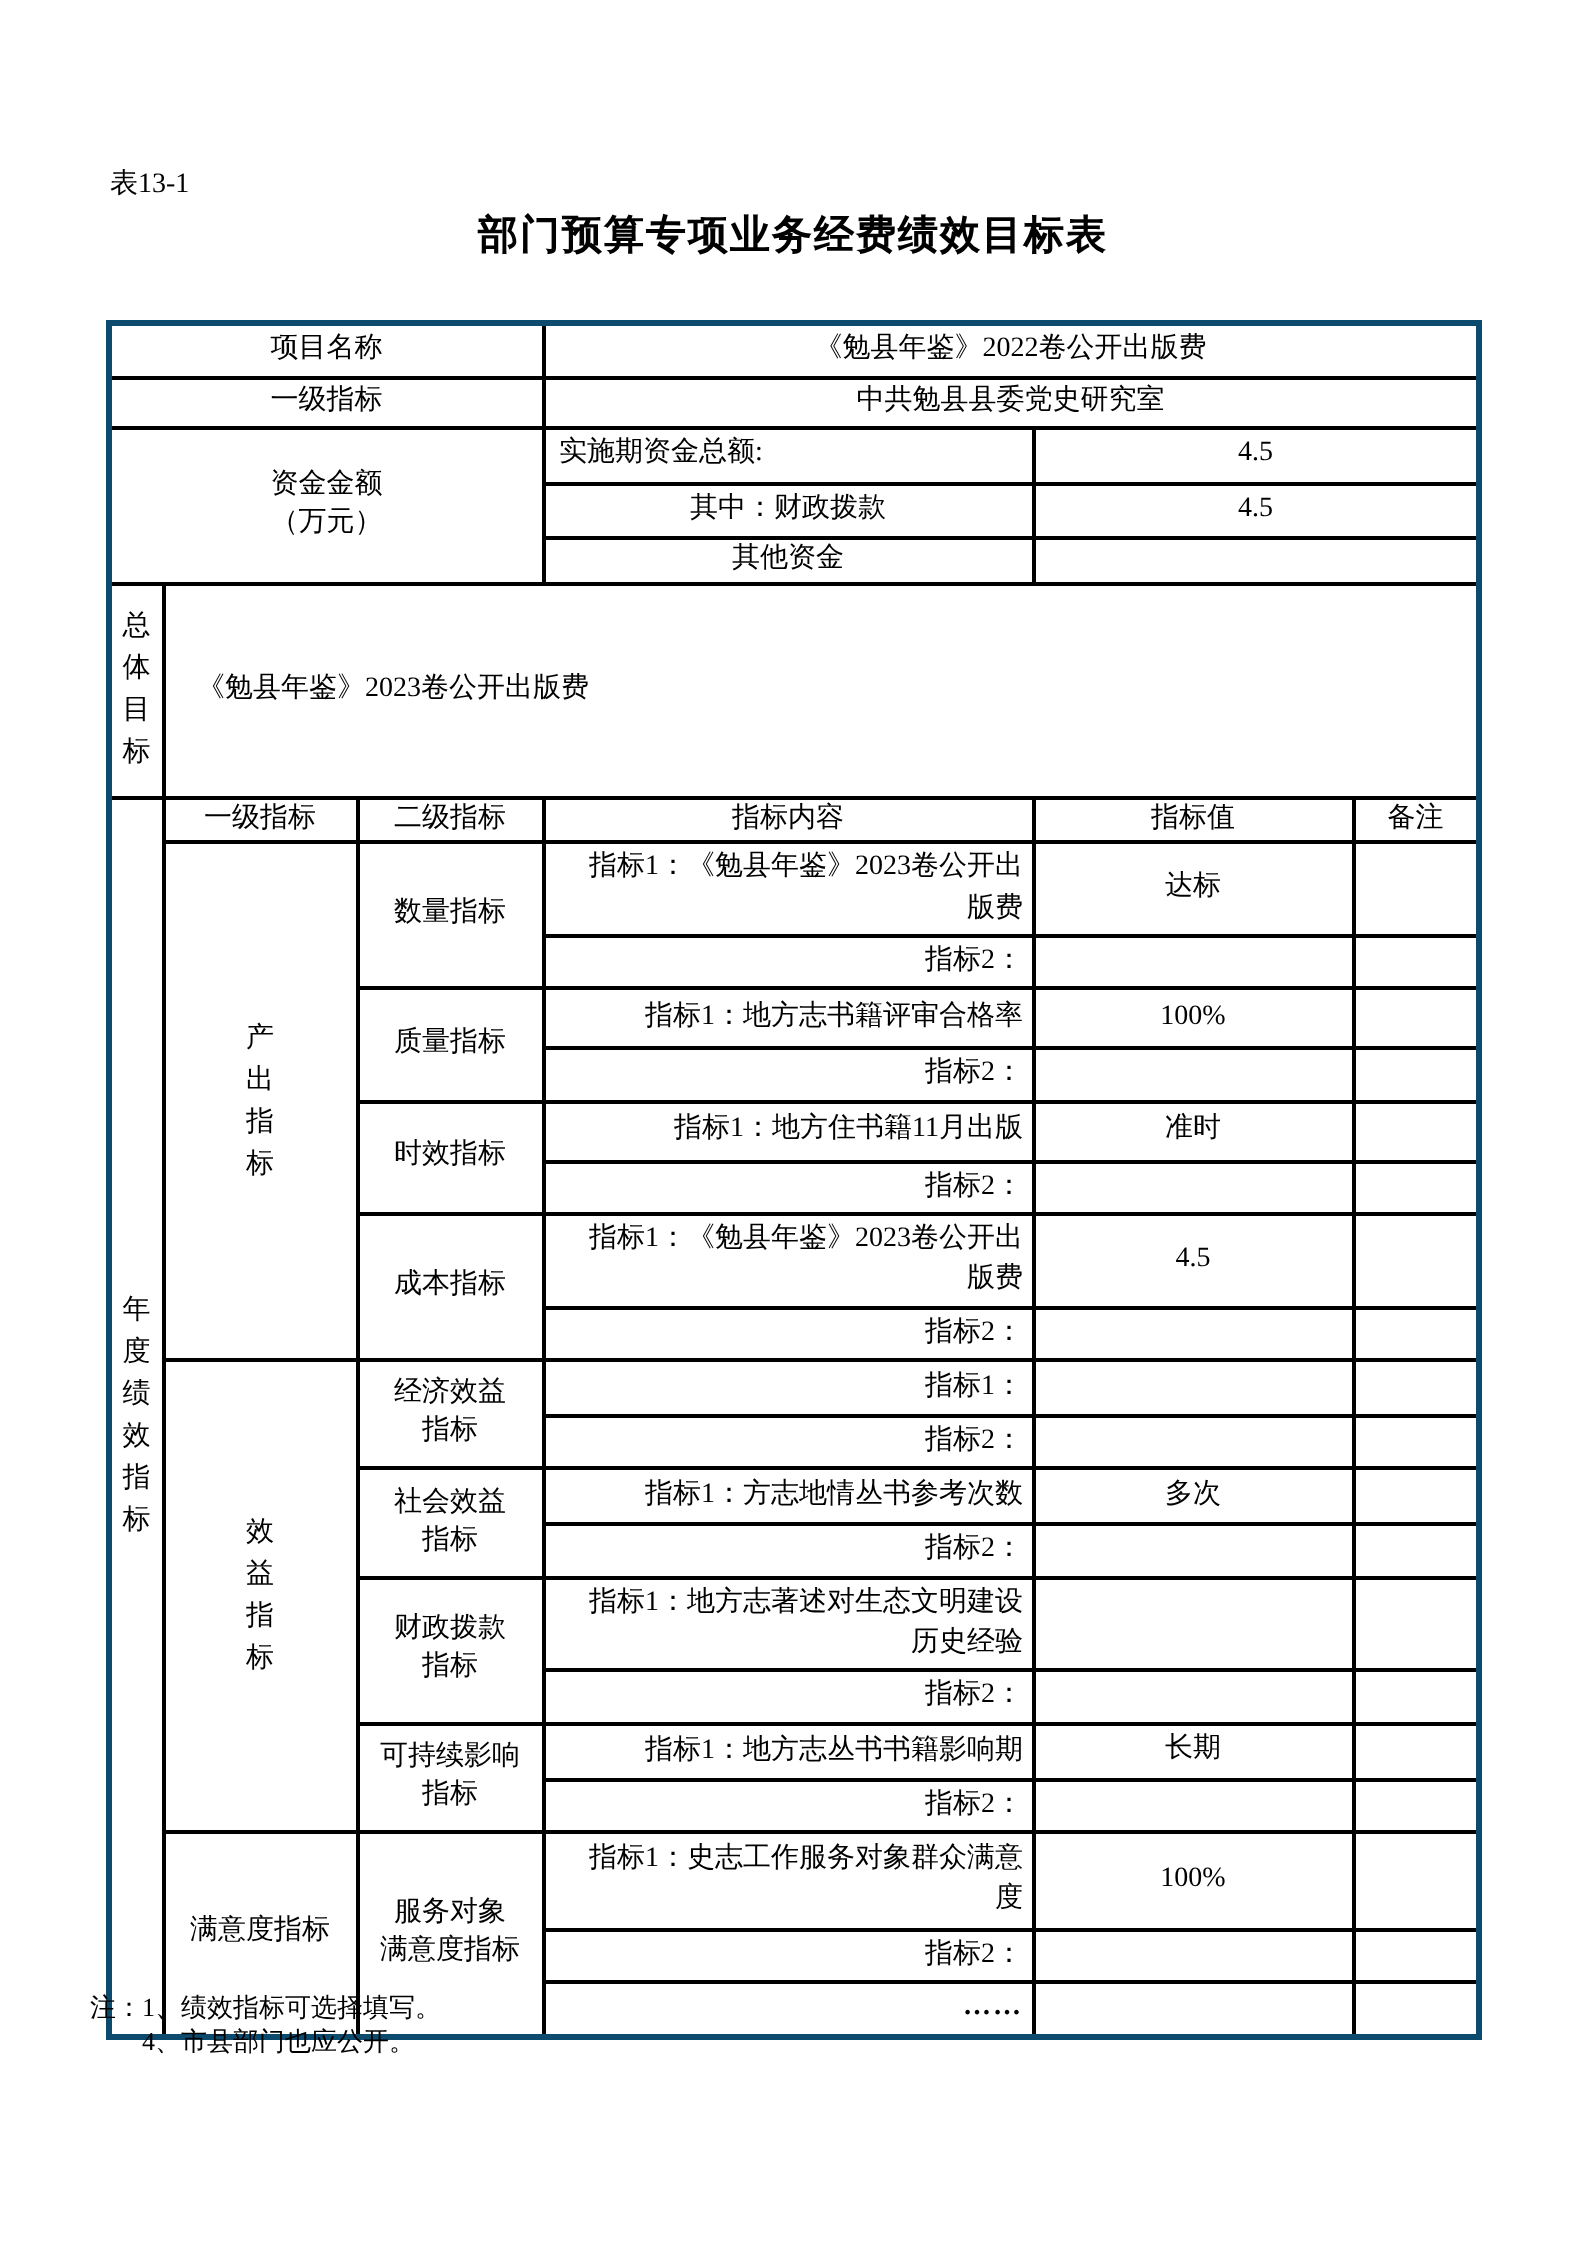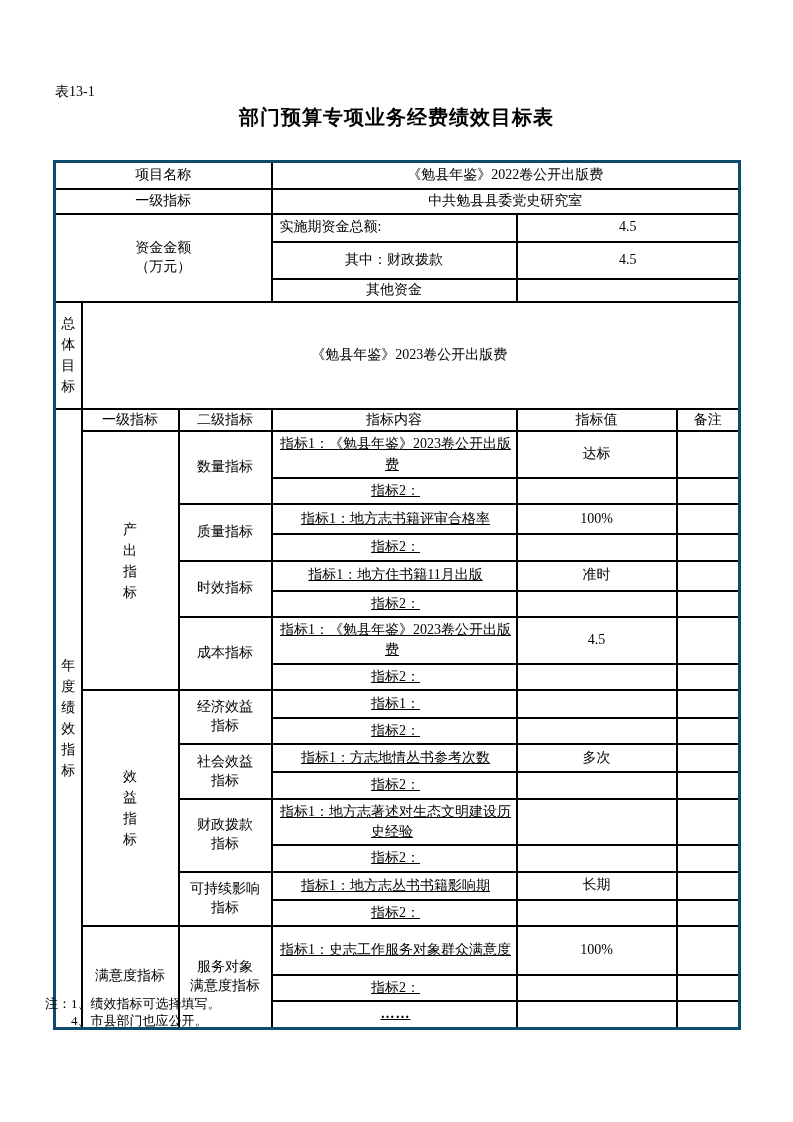--- a/index.html
+++ b/index.html
@@ -10,24 +10,24 @@
   .table-code{position:absolute;left:55px;top:83px;font-size:14px;}
   .doc-title{position:absolute;left:0;right:0;top:104px;margin:0;text-align:center;
     font-size:20px;font-weight:bold;letter-spacing:1px;}
   table.main{
     position:absolute;left:53px;top:160px;width:685px;
     border-collapse:collapse;table-layout:fixed;border:3px solid #0c4a6e;
   }
   td{border:2px solid #000;font-size:14px;text-align:center;vertical-align:middle;
      padding:1px 2px;overflow:hidden;line-height:1.35;}
   td.left{text-align:left;padding-left:7px;}
-  td.content{text-align:center;padding:2px 4px 2px 0;text-indent:7px;line-height:1.45;text-decoration:underline;}
+  td.content{text-align:right;padding:2px 4px 2px 14px;text-indent:7px;line-height:1.45;}
   td.vtext{white-space:pre-line;line-height:1.5;padding:0;}
   td.wrap2{white-space:pre-line;}
-  td.goal{text-align:center;padding-left:0;}
+  td.goal{text-align:left;padding-left:16px;}
   td.dots{font-weight:bold;letter-spacing:1px;}
   .notes{position:absolute;left:45px;top:995px;font-size:13px;line-height:1.32;display:flex;}
   .notes .prefix{white-space:nowrap;}
   .notes .items div{margin:0;}
 </style>
 </head>
 <body>
 
 <div class="page">
 
@@ -52,21 +52,21 @@
       <tr style="height:25px">
         <td colspan="3">一级指标</td>
         <td colspan="3">中共勉县县委党史研究室</td>
       </tr>
       <tr style="height:28px">
         <td colspan="3" rowspan="3" class="wrap2">资金金额
 （万元）</td>
         <td class="left">实施期资金总额:</td>
         <td colspan="2">4.5</td>
       </tr>
-      <tr style="height:37px">
+      <tr style="height:27px">
         <td>其中：财政拨款</td>
         <td colspan="2">4.5</td>
       </tr>
       <tr style="height:23px">
         <td>其他资金</td>
         <td colspan="2"></td>
       </tr>
 
       <tr style="height:107px">
         <td class="vtext">总

